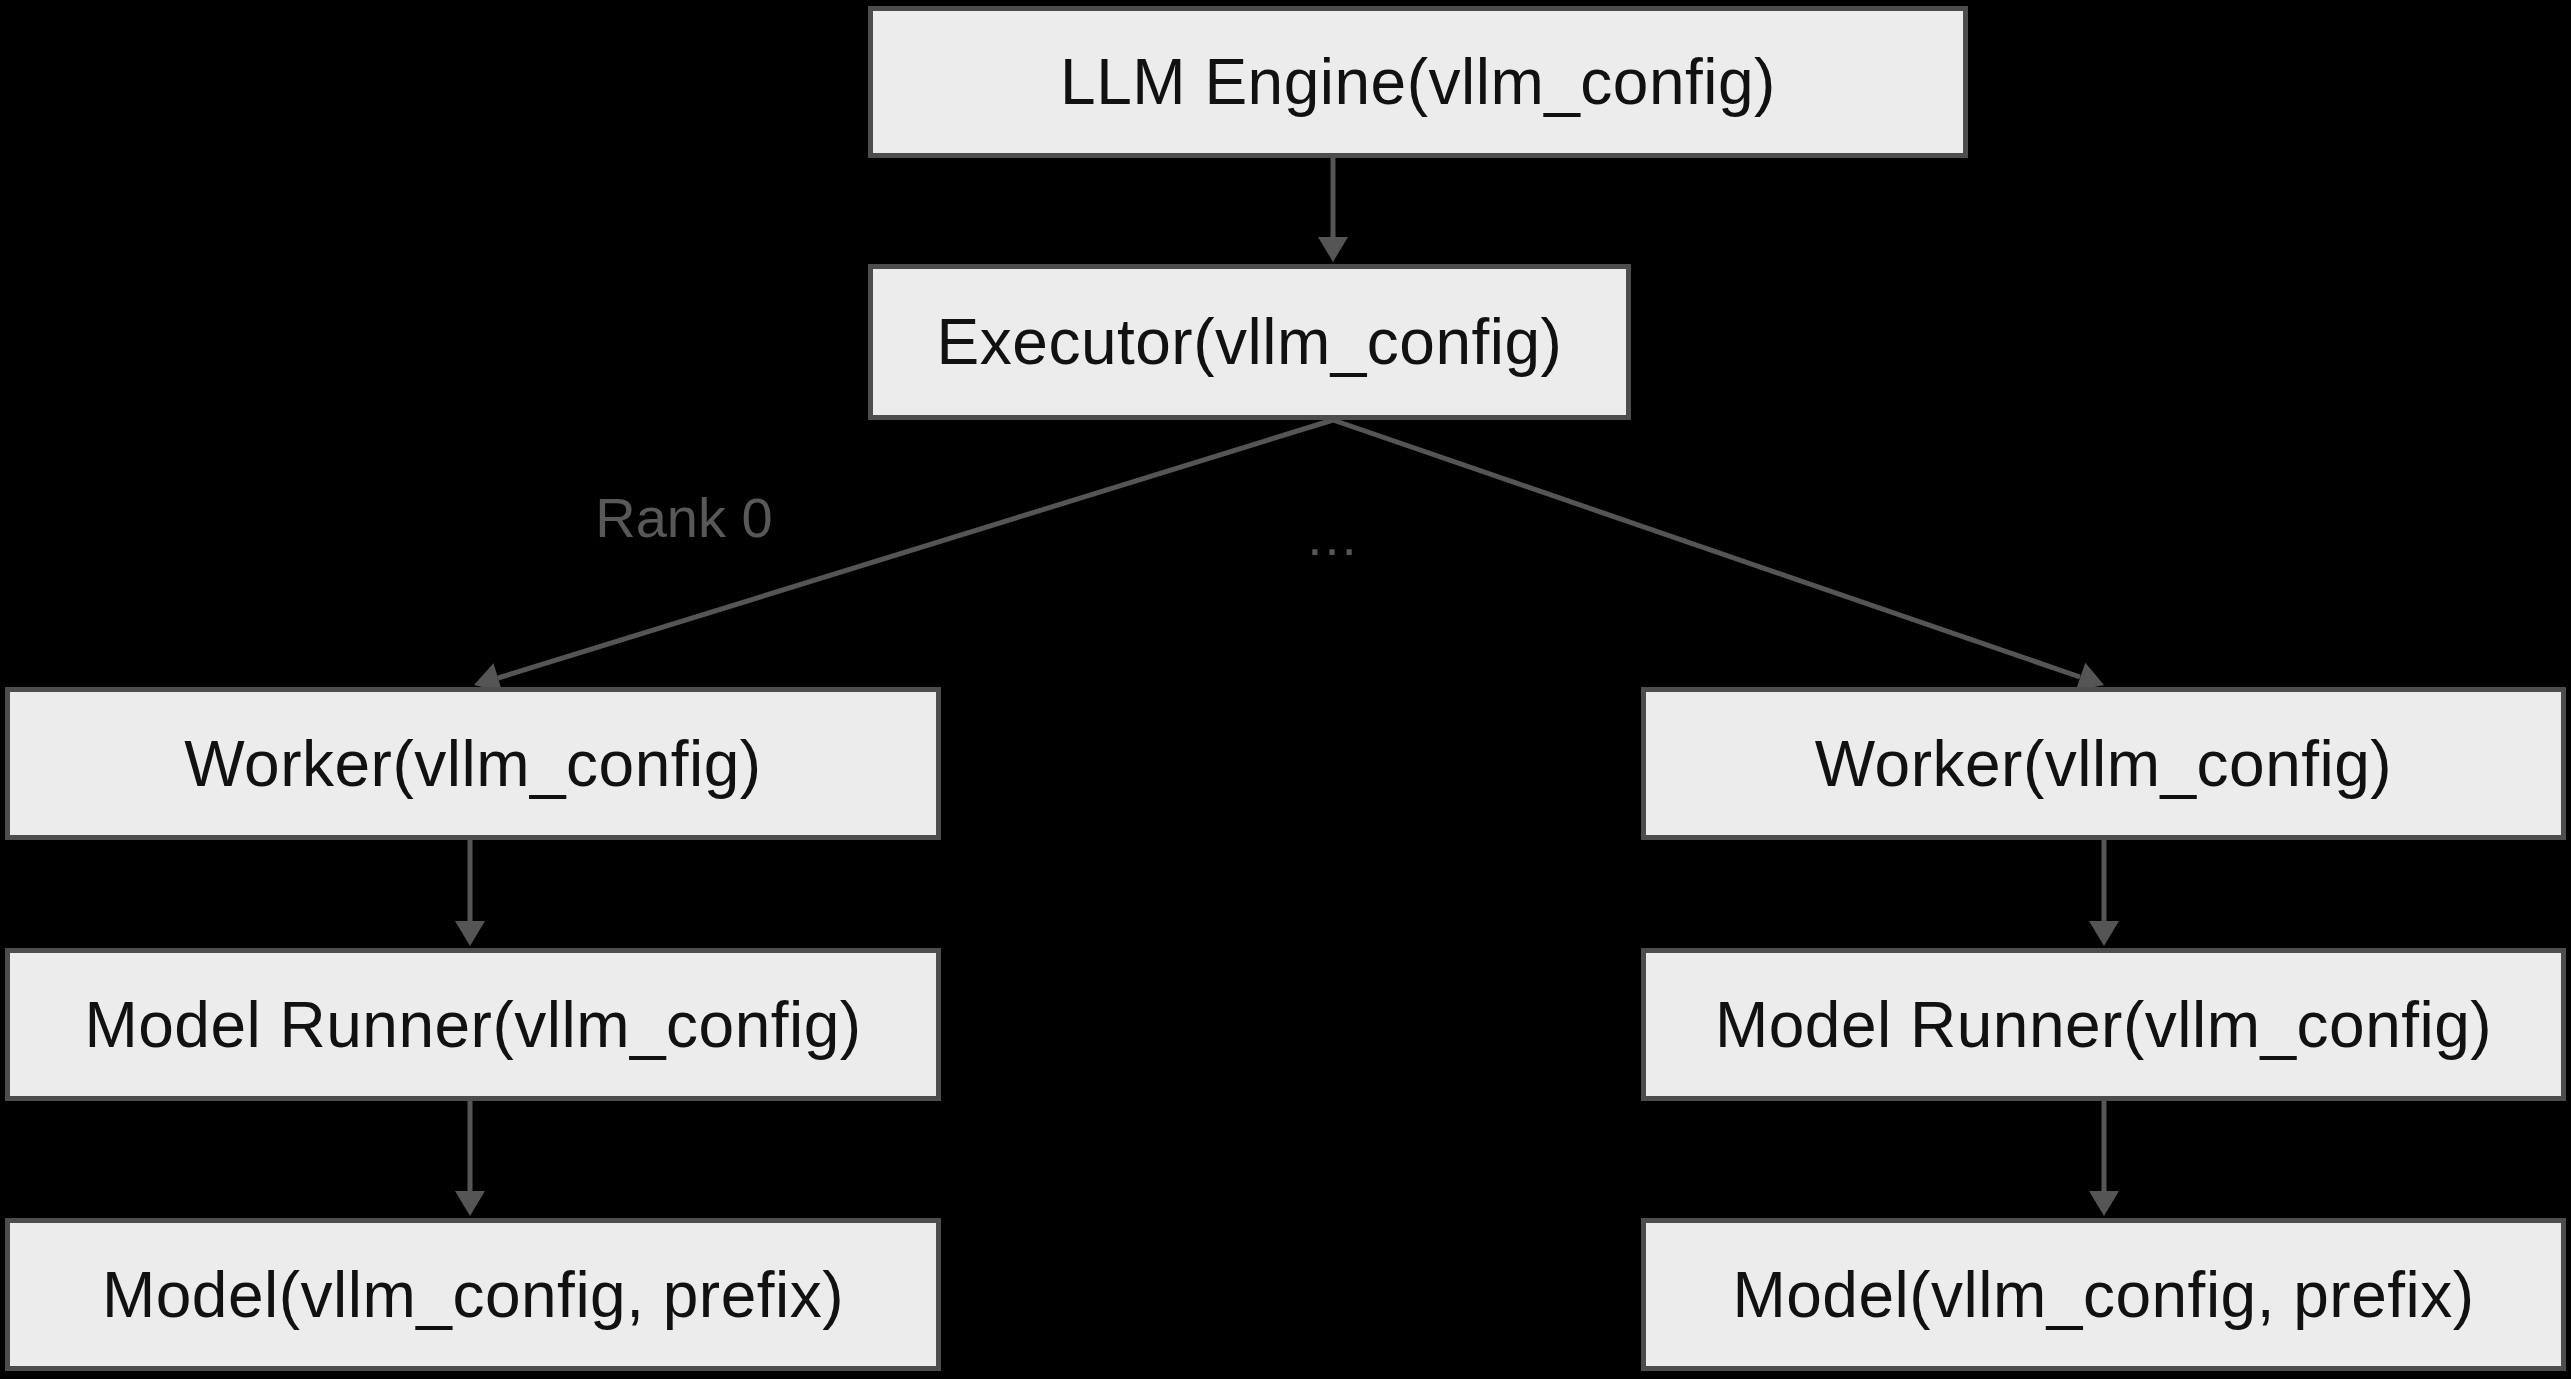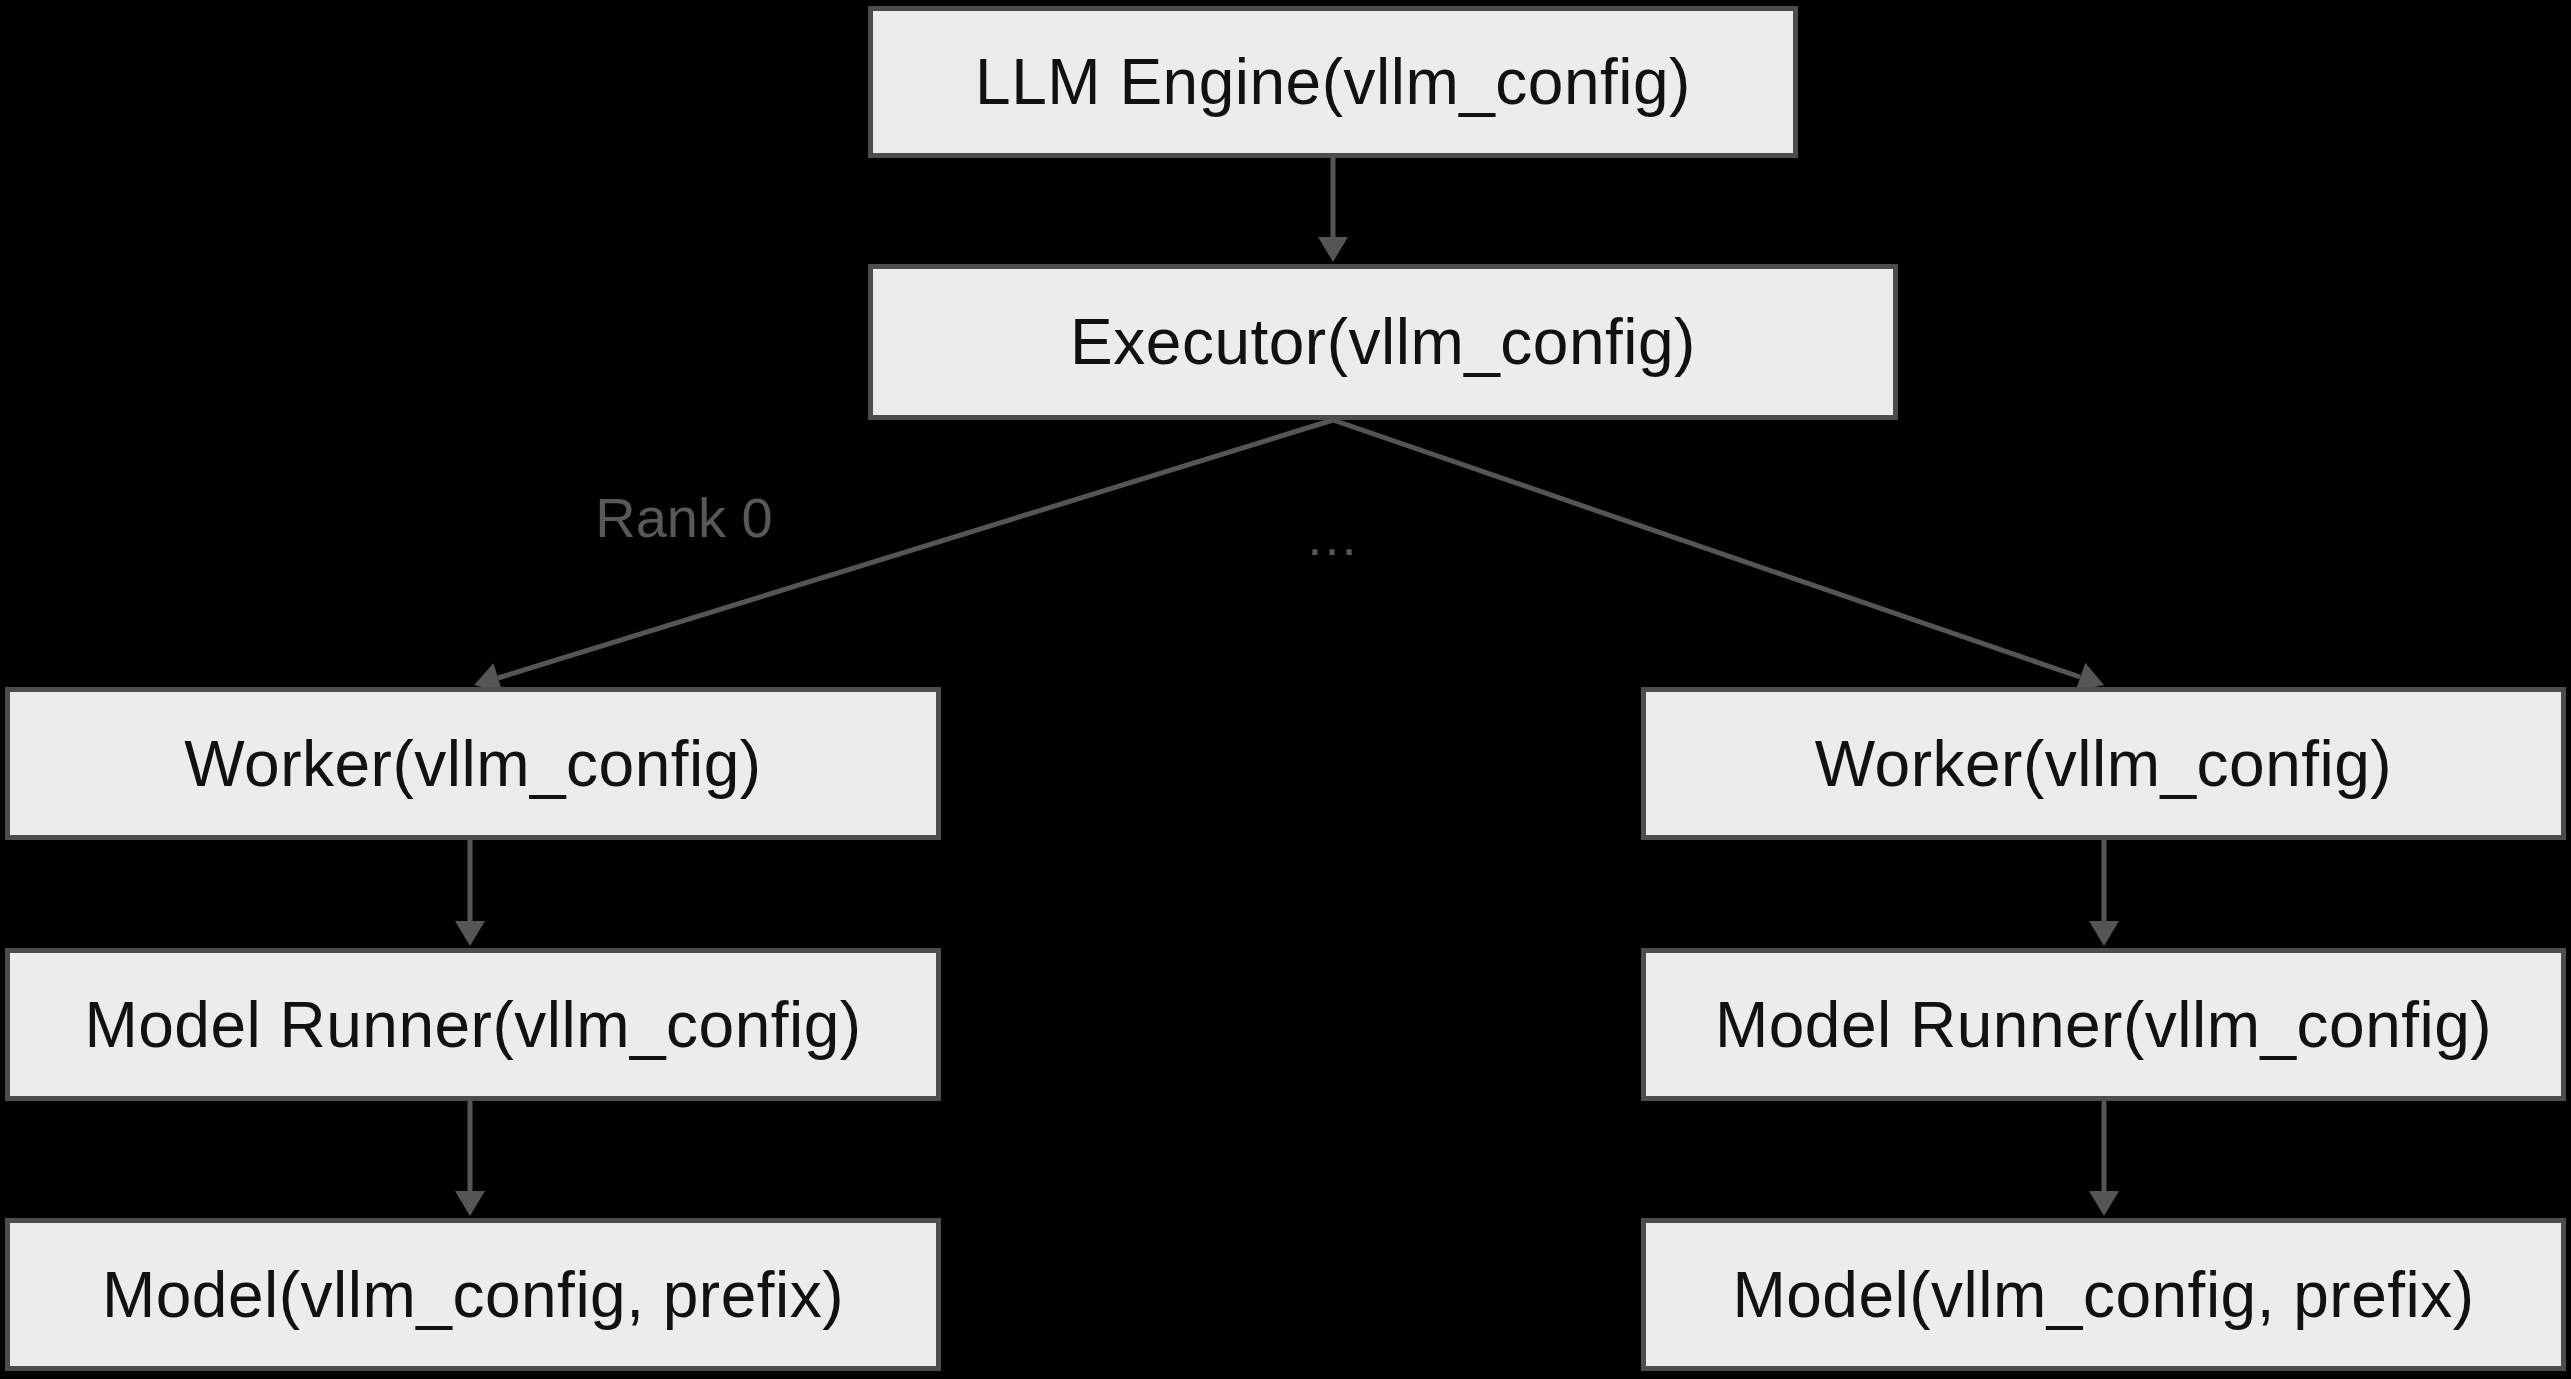--- a/index.html
+++ b/index.html
@@ -72,23 +72,23 @@
     <line class="edge-line" x1="470" y1="1101" x2="470" y2="1192"></line>
     <polygon class="edge-head" points="470,1216 455,1191 485,1191"></polygon>
 
     <line class="edge-line" x1="2104" y1="840" x2="2104" y2="922"></line>
     <polygon class="edge-head" points="2104,946 2089,921 2119,921"></polygon>
 
     <line class="edge-line" x1="2104" y1="1101" x2="2104" y2="1192"></line>
     <polygon class="edge-head" points="2104,1216 2089,1191 2119,1191"></polygon>
   </svg>
 
-  <div class="node" style="left:868px; top:6px; width:930px; height:152px;">LLM Engine(vllm_config)</div>
+  <div class="node" style="left:868px; top:6px; width:1100px; height:152px;">LLM Engine(vllm_config)</div>
 
-  <div class="node" style="left:868px; top:264px; width:1030px; height:156px;">Executor(vllm_config)</div>
+  <div class="node" style="left:868px; top:264px; width:763px; height:156px;">Executor(vllm_config)</div>
 
   <div class="node" style="left:5px; top:687px; width:936px; height:153px;">Worker(vllm_config)</div>
 
   <div class="node" style="left:1641px; top:687px; width:925px; height:153px;">Worker(vllm_config)</div>
 
   <div class="node" style="left:5px; top:948px; width:936px; height:153px;">Model Runner(vllm_config)</div>
 
   <div class="node" style="left:1641px; top:948px; width:925px; height:153px;">Model Runner(vllm_config)</div>
 
   <div class="node" style="left:5px; top:1218px; width:936px; height:153px;">Model(vllm_config, prefix)</div>

